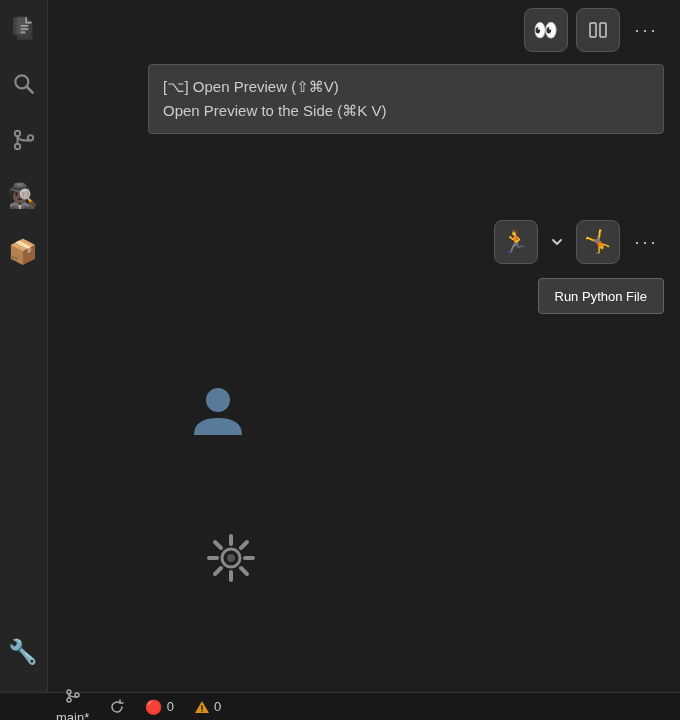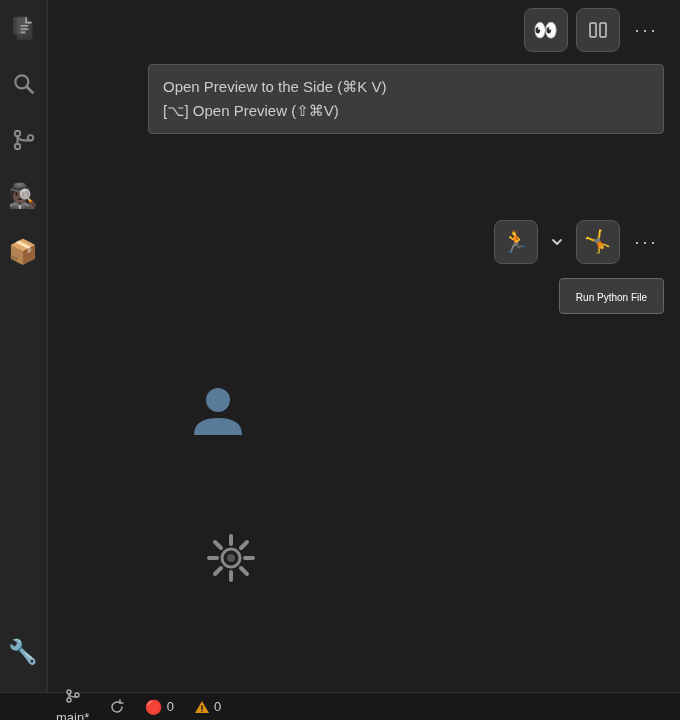--- a/index.html
+++ b/index.html
@@ -149,21 +149,21 @@
       right: 16px;
       background: #3c3c3c;
       border: 1px solid #666;
       border-radius: 4px;
       padding: 8px 16px;
       z-index: 10;
     }
 
     .run-tooltip-text {
       color: #ffffff;
-      font-size: 10px;
+      font-size: 13px;
       font-weight: 500;
     }
 
     
     .status-bar {
       position: absolute;
       bottom: 0;
       left: 0;
       right: 0;
       height: 28px;
@@ -244,22 +244,22 @@
     <div class="toolbar-btn">
       <svg width="20" height="20" viewBox="0 0 20 20" fill="none">
         <rect x="2" y="3" width="6" height="14" rx="1" stroke="#ccc" stroke-width="1.5" fill="none"></rect>
         <rect x="12" y="3" width="6" height="14" rx="1" stroke="#ccc" stroke-width="1.5" fill="none"></rect>
       </svg>
     </div>
     <div class="ellipsis-btn">···</div>
   </div>
 
   <div class="tooltip-container">
+    <div class="tooltip-text">[⌥] Open Preview (⇧⌘V)</div>
     <div class="tooltip-text">Open Preview to the Side (⌘K V)</div>
-    <div class="tooltip-text">[⌥] Open Preview (⇧⌘V)</div>
   </div>
 
   <div class="second-toolbar">
     <div class="run-btn" style="font-size:22px;">🏃</div>
     <div class="chevron-btn">
       <svg width="14" height="14" viewBox="0 0 14 14" fill="none">
         <path d="M3 5l4 4 4-4" stroke="#ccc" stroke-width="1.8" stroke-linecap="round" stroke-linejoin="round"></path>
       </svg>
     </div>
     <div class="toolbar-btn" style="font-size:22px; background:#3a3a3a;">🤸</div>

